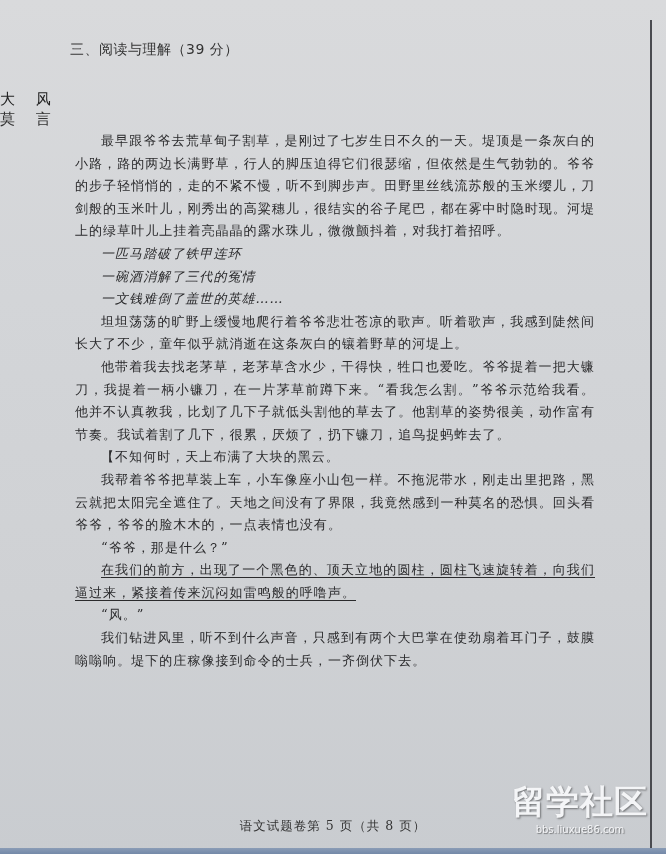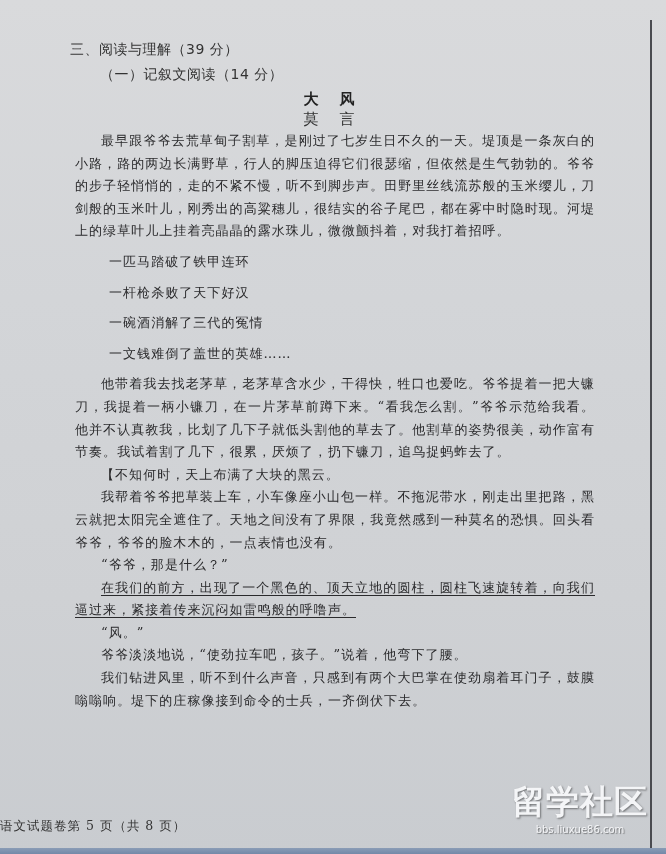--- a/index.html
+++ b/index.html
@@ -22,36 +22,36 @@
   }
   .heading-1 {
     position: absolute; left: 70px; top: 41px;
     font-size: 14px; letter-spacing: 0.5px; font-family: "DejaVu Sans", sans-serif; color: #333;
   }
   .heading-2 {
     position: absolute; left: 100px; top: 66px;
     font-size: 14px; letter-spacing: 0.5px; font-family: "DejaVu Sans", sans-serif; color: #333;
   }
   .title {
-    position: absolute; left: 0; width: 666px; top: 90px; text-align: center;
-    font-size: 15px; font-weight: bold; letter-spacing: 8px; color: #222;
+    position: absolute; left: 0; width: 666px; top: 90px; 
+    font-size: 15px; font-weight: normal; letter-spacing: 8px; color: #222;
   }
   .author {
-    position: absolute; left: 0; width: 666px; top: 110px; text-align: center;
+    position: absolute; left: 0; width: 666px; top: 110px; 
     font-size: 15px; letter-spacing: 8px; color: #333;
   }
   .body-text {
     position: absolute; left: 75px; top: 130px; width: 520px;
     font-size: 13px; line-height: 22.6px; letter-spacing: 1.05px;
   }
   .para { margin: 0; text-indent: 26px; text-align: justify; }
-  .verse { margin: 8px; text-indent: 26px; }
+  .verse { margin: 0; text-indent: 26px; font-style: italic; }
   .underlined { text-decoration: underline; text-underline-offset: 3px; }
   .footer {
-    position: absolute; left: 0; width: 666px; top: 818px; text-align: left;
+    position: absolute; left: 0; width: 666px; top: 818px; text-align: center;
     font-size: 12.5px; letter-spacing: 1px; color: #333;
   }
   .watermark {
     position: absolute; left: 500px; top: 782px; width: 160px; height: 66px;
     text-align: center;
   }
   .wm-title {
     font-family: "DejaVu Sans", sans-serif; font-weight: bold;
     font-size: 33px; letter-spacing: 1px; color: #f4f5f7;
     text-shadow: 1px 1px 2px rgba(0,0,0,0.45); line-height: 40px;
@@ -62,38 +62,36 @@
   }
 </style>
 </head>
 <body>
 
 <div class="page">
 
   <div class="border-line"></div>
 
   <div class="heading-1">三、阅读与理解（39 分）</div>
-  <div class="heading-2">（一）记叙文阅读（14 分）</div>
 
   <div class="title">大 风</div>
   <div class="author">莫 言</div>
 
   <div class="body-text">
     <p class="para">最早跟爷爷去荒草甸子割草，是刚过了七岁生日不久的一天。堤顶是一条灰白的小路，路的两边长满野草，行人的脚压迫得它们很瑟缩，但依然是生气勃勃的。爷爷的步子轻悄悄的，走的不紧不慢，听不到脚步声。田野里丝线流苏般的玉米缨儿，刀剑般的玉米叶儿，刚秀出的高粱穗儿，很结实的谷子尾巴，都在雾中时隐时现。河堤上的绿草叶儿上挂着亮晶晶的露水珠儿，微微颤抖着，对我打着招呼。</p>
     <p class="verse">一匹马踏破了铁甲连环</p>
-    <p class="verse">一杆枪杀败了天下好汉</p>
     <p class="verse">一碗酒消解了三代的冤情</p>
     <p class="verse">一文钱难倒了盖世的英雄……</p>
+    <p class="para">坦坦荡荡的旷野上缓慢地爬行着爷爷悲壮苍凉的歌声。听着歌声，我感到陡然间长大了不少，童年似乎就消逝在这条灰白的镶着野草的河堤上。</p>
     <p class="para">他带着我去找老茅草，老茅草含水少，干得快，牲口也爱吃。爷爷提着一把大镰刀，我提着一柄小镰刀，在一片茅草前蹲下来。“看我怎么割。”爷爷示范给我看。他并不认真教我，比划了几下子就低头割他的草去了。他割草的姿势很美，动作富有节奏。我试着割了几下，很累，厌烦了，扔下镰刀，追鸟捉蚂蚱去了。</p>
     <p class="para">【不知何时，天上布满了大块的黑云。</p>
     <p class="para">我帮着爷爷把草装上车，小车像座小山包一样。不拖泥带水，刚走出里把路，黑云就把太阳完全遮住了。天地之间没有了界限，我竟然感到一种莫名的恐惧。回头看爷爷，爷爷的脸木木的，一点表情也没有。</p>
     <p class="para">“爷爷，那是什么？”</p>
     <p class="para underlined">在我们的前方，出现了一个黑色的、顶天立地的圆柱，圆柱飞速旋转着，向我们逼过来，紧接着传来沉闷如雷鸣般的呼噜声。</p>
     <p class="para">“风。”</p>
-    <p class="para">爷爷淡淡地说，“使劲拉车吧，孩子。”说着，他弯下了腰。</p>
     <p class="para">我们钻进风里，听不到什么声音，只感到有两个大巴掌在使劲扇着耳门子，鼓膜嗡嗡响。堤下的庄稼像接到命令的士兵，一齐倒伏下去。</p>
   </div>
 
   <div class="footer">语文试题卷第 5 页（共 8 页）</div>
 
   <div class="watermark">
     <div class="wm-title">留学社区</div>
     <div class="wm-url">bbs.liuxue86.com</div>
   </div>
 

